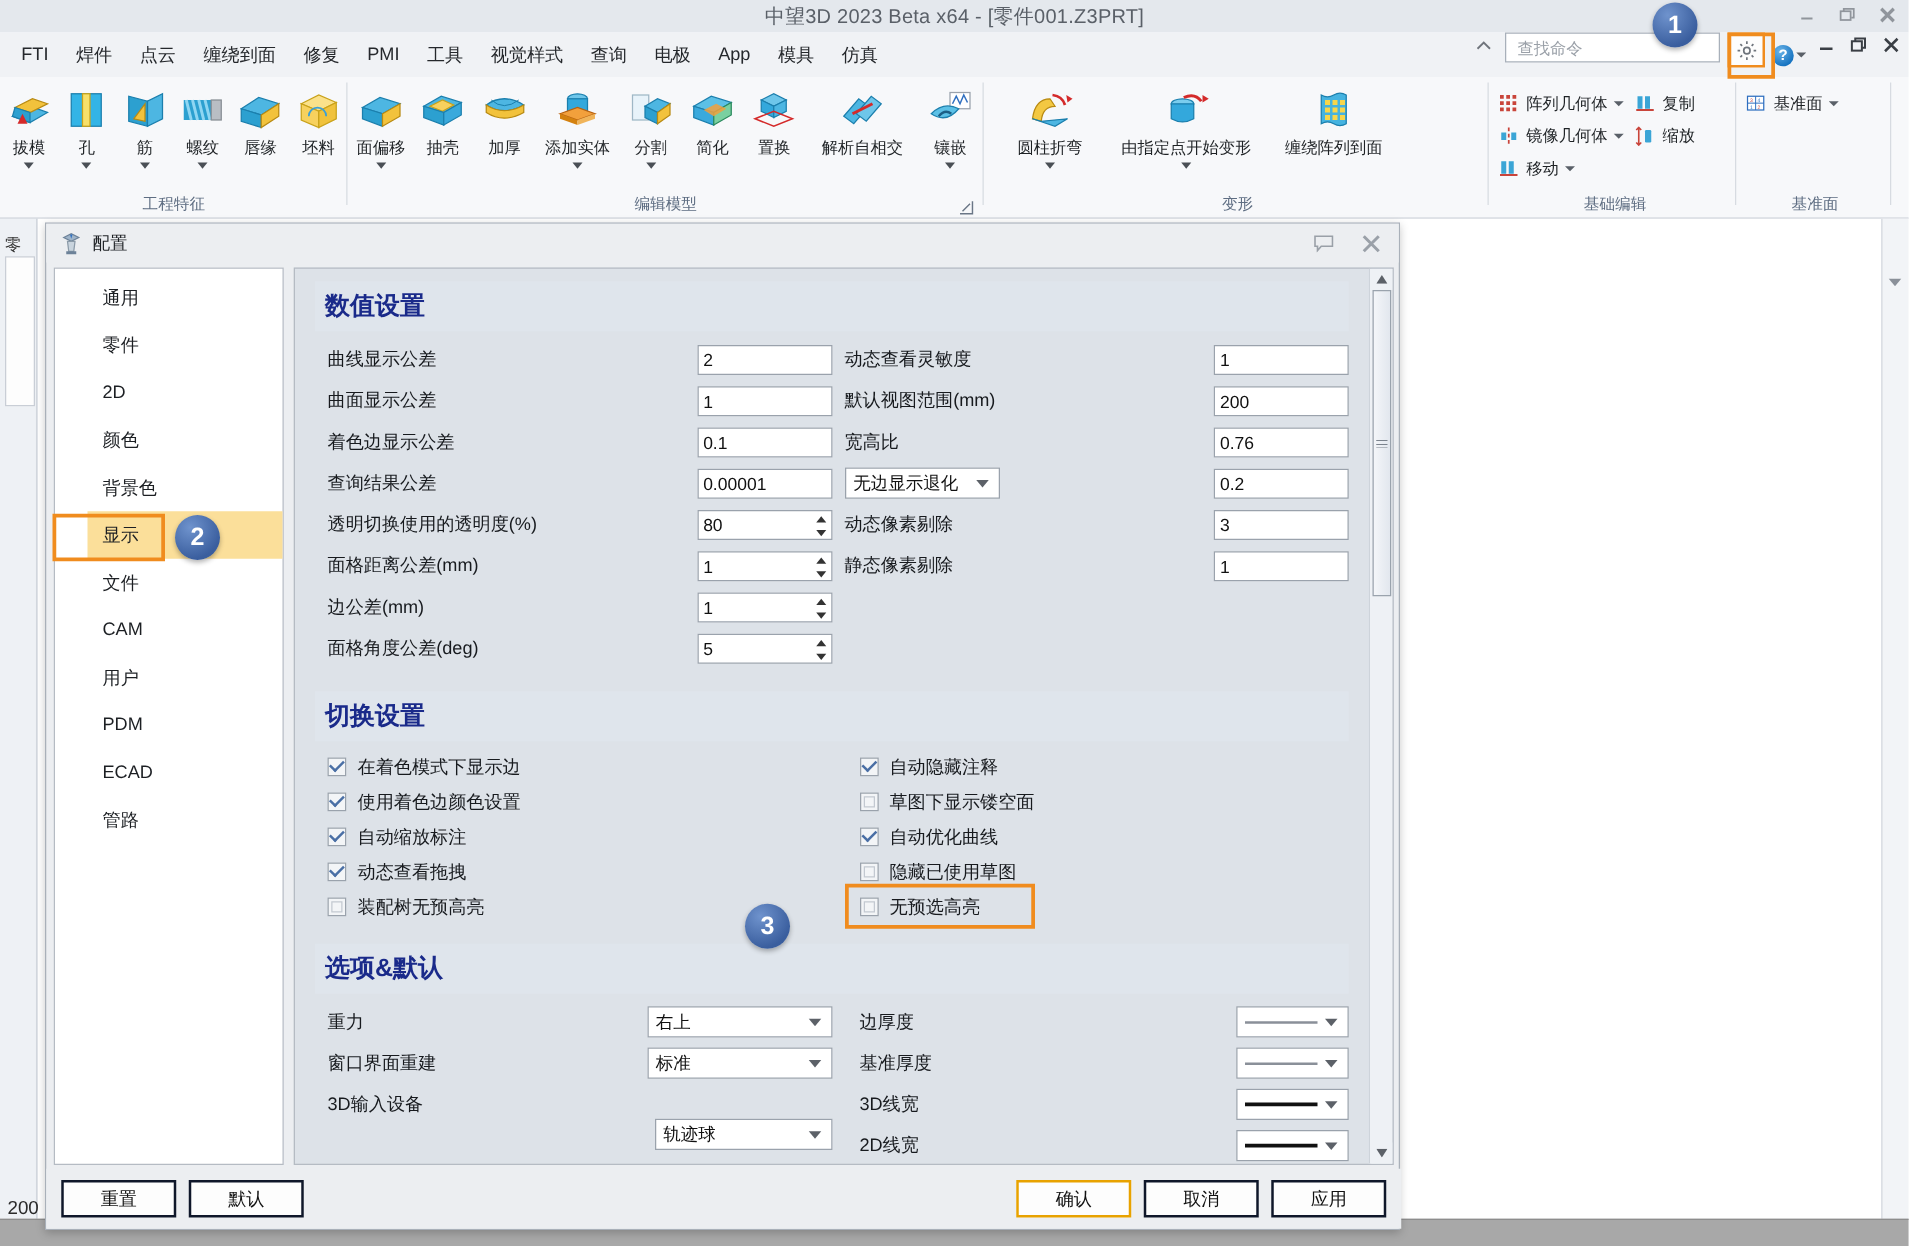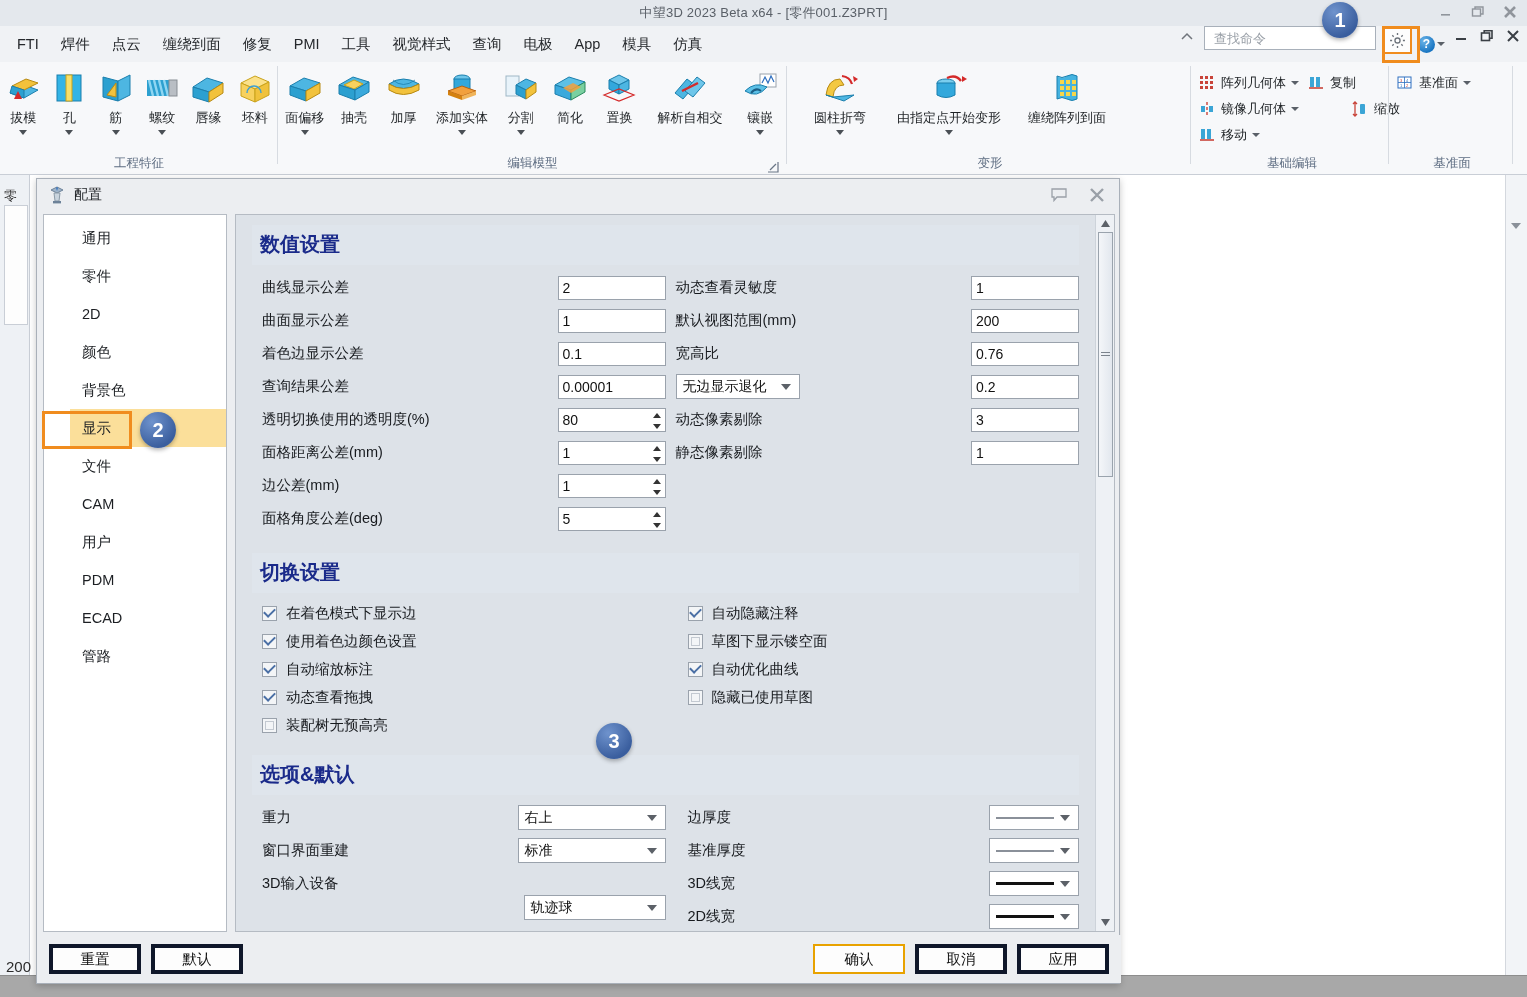--- a/index.html
+++ b/index.html
@@ -16,21 +16,21 @@
     background: #ffffff;
   }
 
   
   .titlebar {
     position: absolute; left: 0; top: 0; width: 1527px; height: 26px;
     background: #e4e8ed;
     display: flex; align-items: center; justify-content: center;
   }
   .titlebar-text {
-    font-size: 13px; color: #5a6068; letter-spacing: .2px;
+    font-size: 16px; color: #5a6068; letter-spacing: .2px;
   }
   .win-btns {
     position: absolute; right: 8px; top: 3px;
     display: flex; gap: 14px; align-items: center;
   }
   .win-btn { width: 18px; height: 18px; color: #90959c; display:flex; align-items:center; justify-content:center;}
   .win-btn svg { display:block; }
 
   
   .menubar {
@@ -261,21 +261,21 @@
   }
   .grip { width:9px; height:6px; background:
     repeating-linear-gradient(to bottom,#7b838d 0 1px, transparent 1px 3px); }
 
   .dlg-footer {
     position: absolute; left: 0; bottom: 0; width: 1084px; height: 48px;
     background:#eceef1;
     display:flex; align-items:center; padding: 0 12px;
   }
   .btn {
-    height: 30px; min-width: 92px; background:#fdfdfd; border:4px solid #0f172a;
+    height: 30px; min-width: 92px; background:#fdfdfd; border:2px solid #0f172a;
     font-size: 14.5px; color:#111; display:flex; align-items:center; justify-content:center;
     margin-right: 10px; cursor:default;
   }
   .btn.primary { border: 2px solid #E8A200; }
   .footer-right { margin-left:auto; display:flex; }
   .footer-right .btn { margin-right:0; margin-left:10px; }
 
   
   .badge {
     position: absolute; width: 36px; height: 36px; border-radius: 50%;
@@ -652,21 +652,21 @@
             <span class="mini-ico">
               <svg width="16" height="16" viewBox="0 0 16 16">
                 <rect x="2" y="2" width="4" height="10" fill="#3ba5d6"></rect>
                 <rect x="8" y="2" width="4" height="10" fill="#3ba5d6"></rect>
                 <path d="M1 13 H15" stroke="#c9443a" stroke-width="1.6"></path>
               </svg>
             </span>
             <span>复制</span>
           </div>
         </div>
-        <div style="display:flex;gap:44px;">
+        <div style="display:flex;">
           <div class="rb-row">
             <span class="mini-ico">
               <svg width="16" height="16" viewBox="0 0 16 16">
                 <path d="M8 1 V15" stroke="#c9443a" stroke-width="1.4" stroke-dasharray="3,2"></path>
                 <rect x="2" y="5" width="4" height="6" fill="#3ba5d6"></rect>
                 <rect x="10" y="5" width="4" height="6" fill="#3ba5d6"></rect>
               </svg>
             </span>
             <span>镜像几何体</span>
             <span class="tiny-caret"></span>
@@ -943,20 +943,25 @@
                 <span class="cblabel">草图下显示镂空面</span>
               </div>
               <div class="cbrow">
                 <span class="cbx checked"></span>
                 <span class="cblabel">自动优化曲线</span>
               </div>
               <div class="cbrow">
                 <span class="cbx inner"></span>
                 <span class="cblabel">隐藏已使用草图</span>
               </div>
+              <div class="cbrow" style="position:relative;">
+                <span class="cbx inner"></span>
+                <span class="cblabel">无预选高亮</span>
+                <span class="hl-box3" style="left:-2px; top:-4px; width:152px; height:36px;"></span>
+              </div>
             </div>
           </div>
 
           <div class="section-head" style="margin-top:16px;">选项&amp;默认</div>
           <div class="grid2">
             <div class="col">
               <div class="frow">
                 <span class="flabel">重力</span>
                 <span class="fspacer"></span>
                 <span class="fcombo" style="width:148px;">

